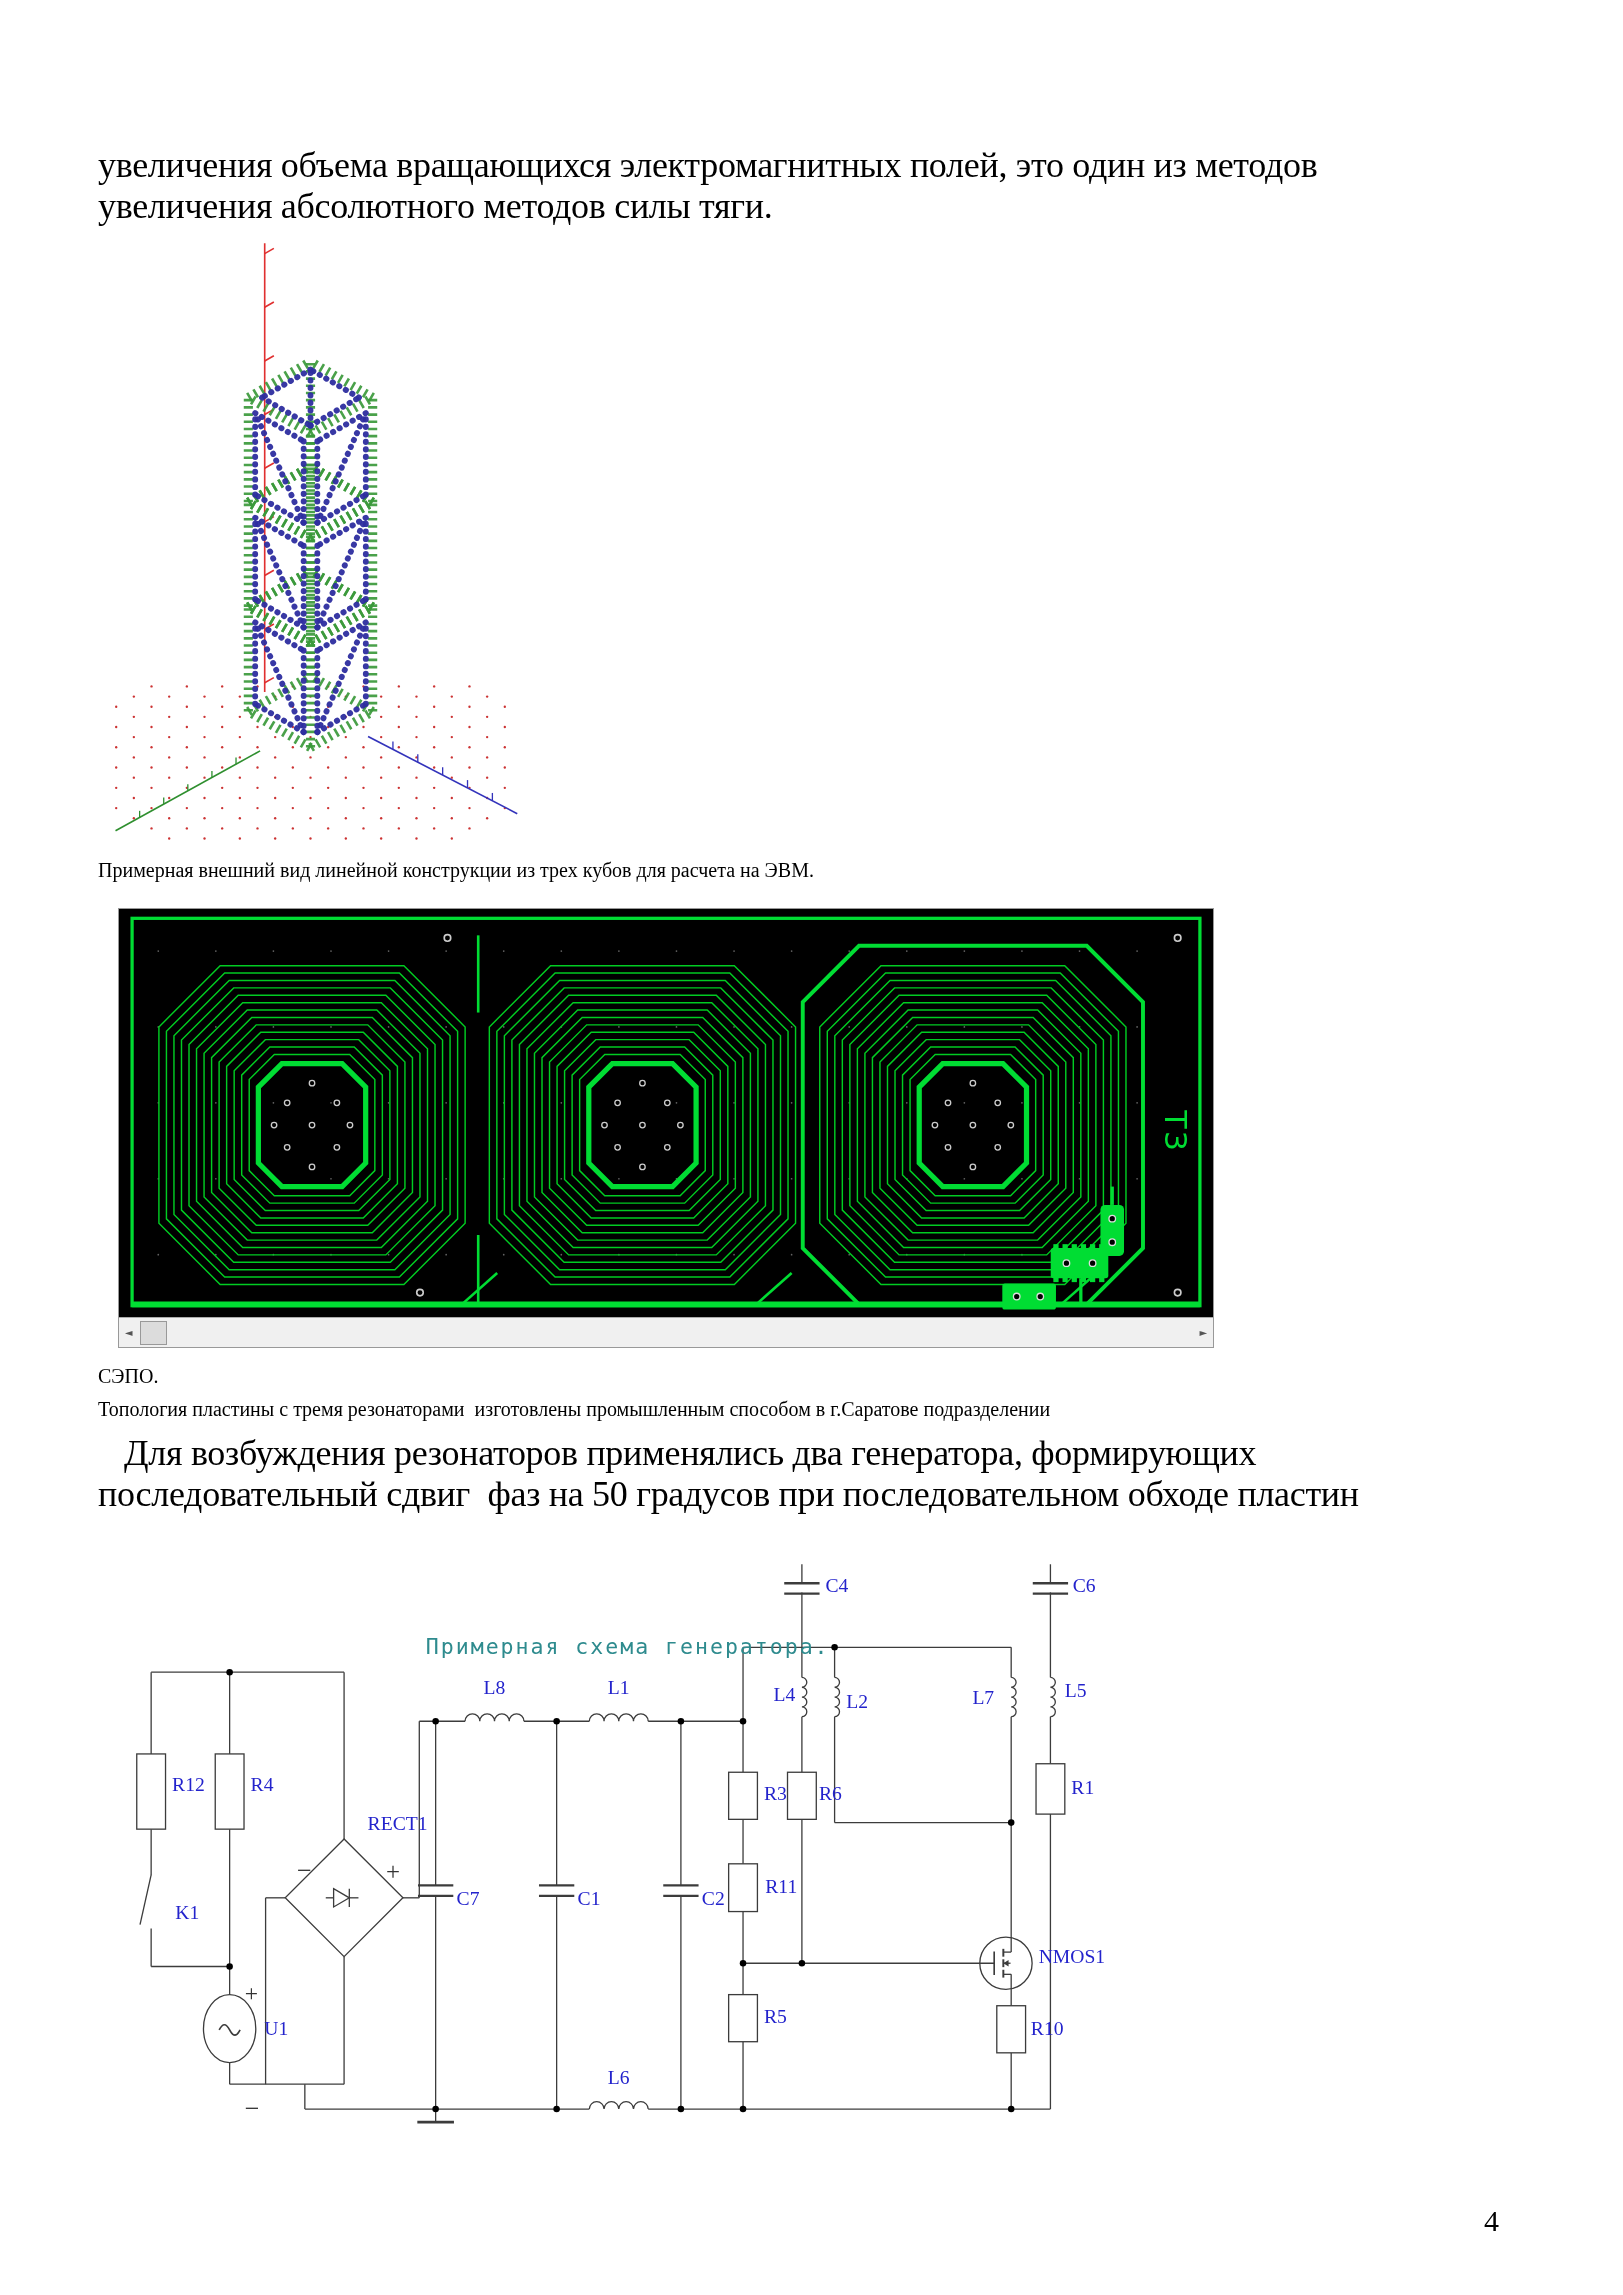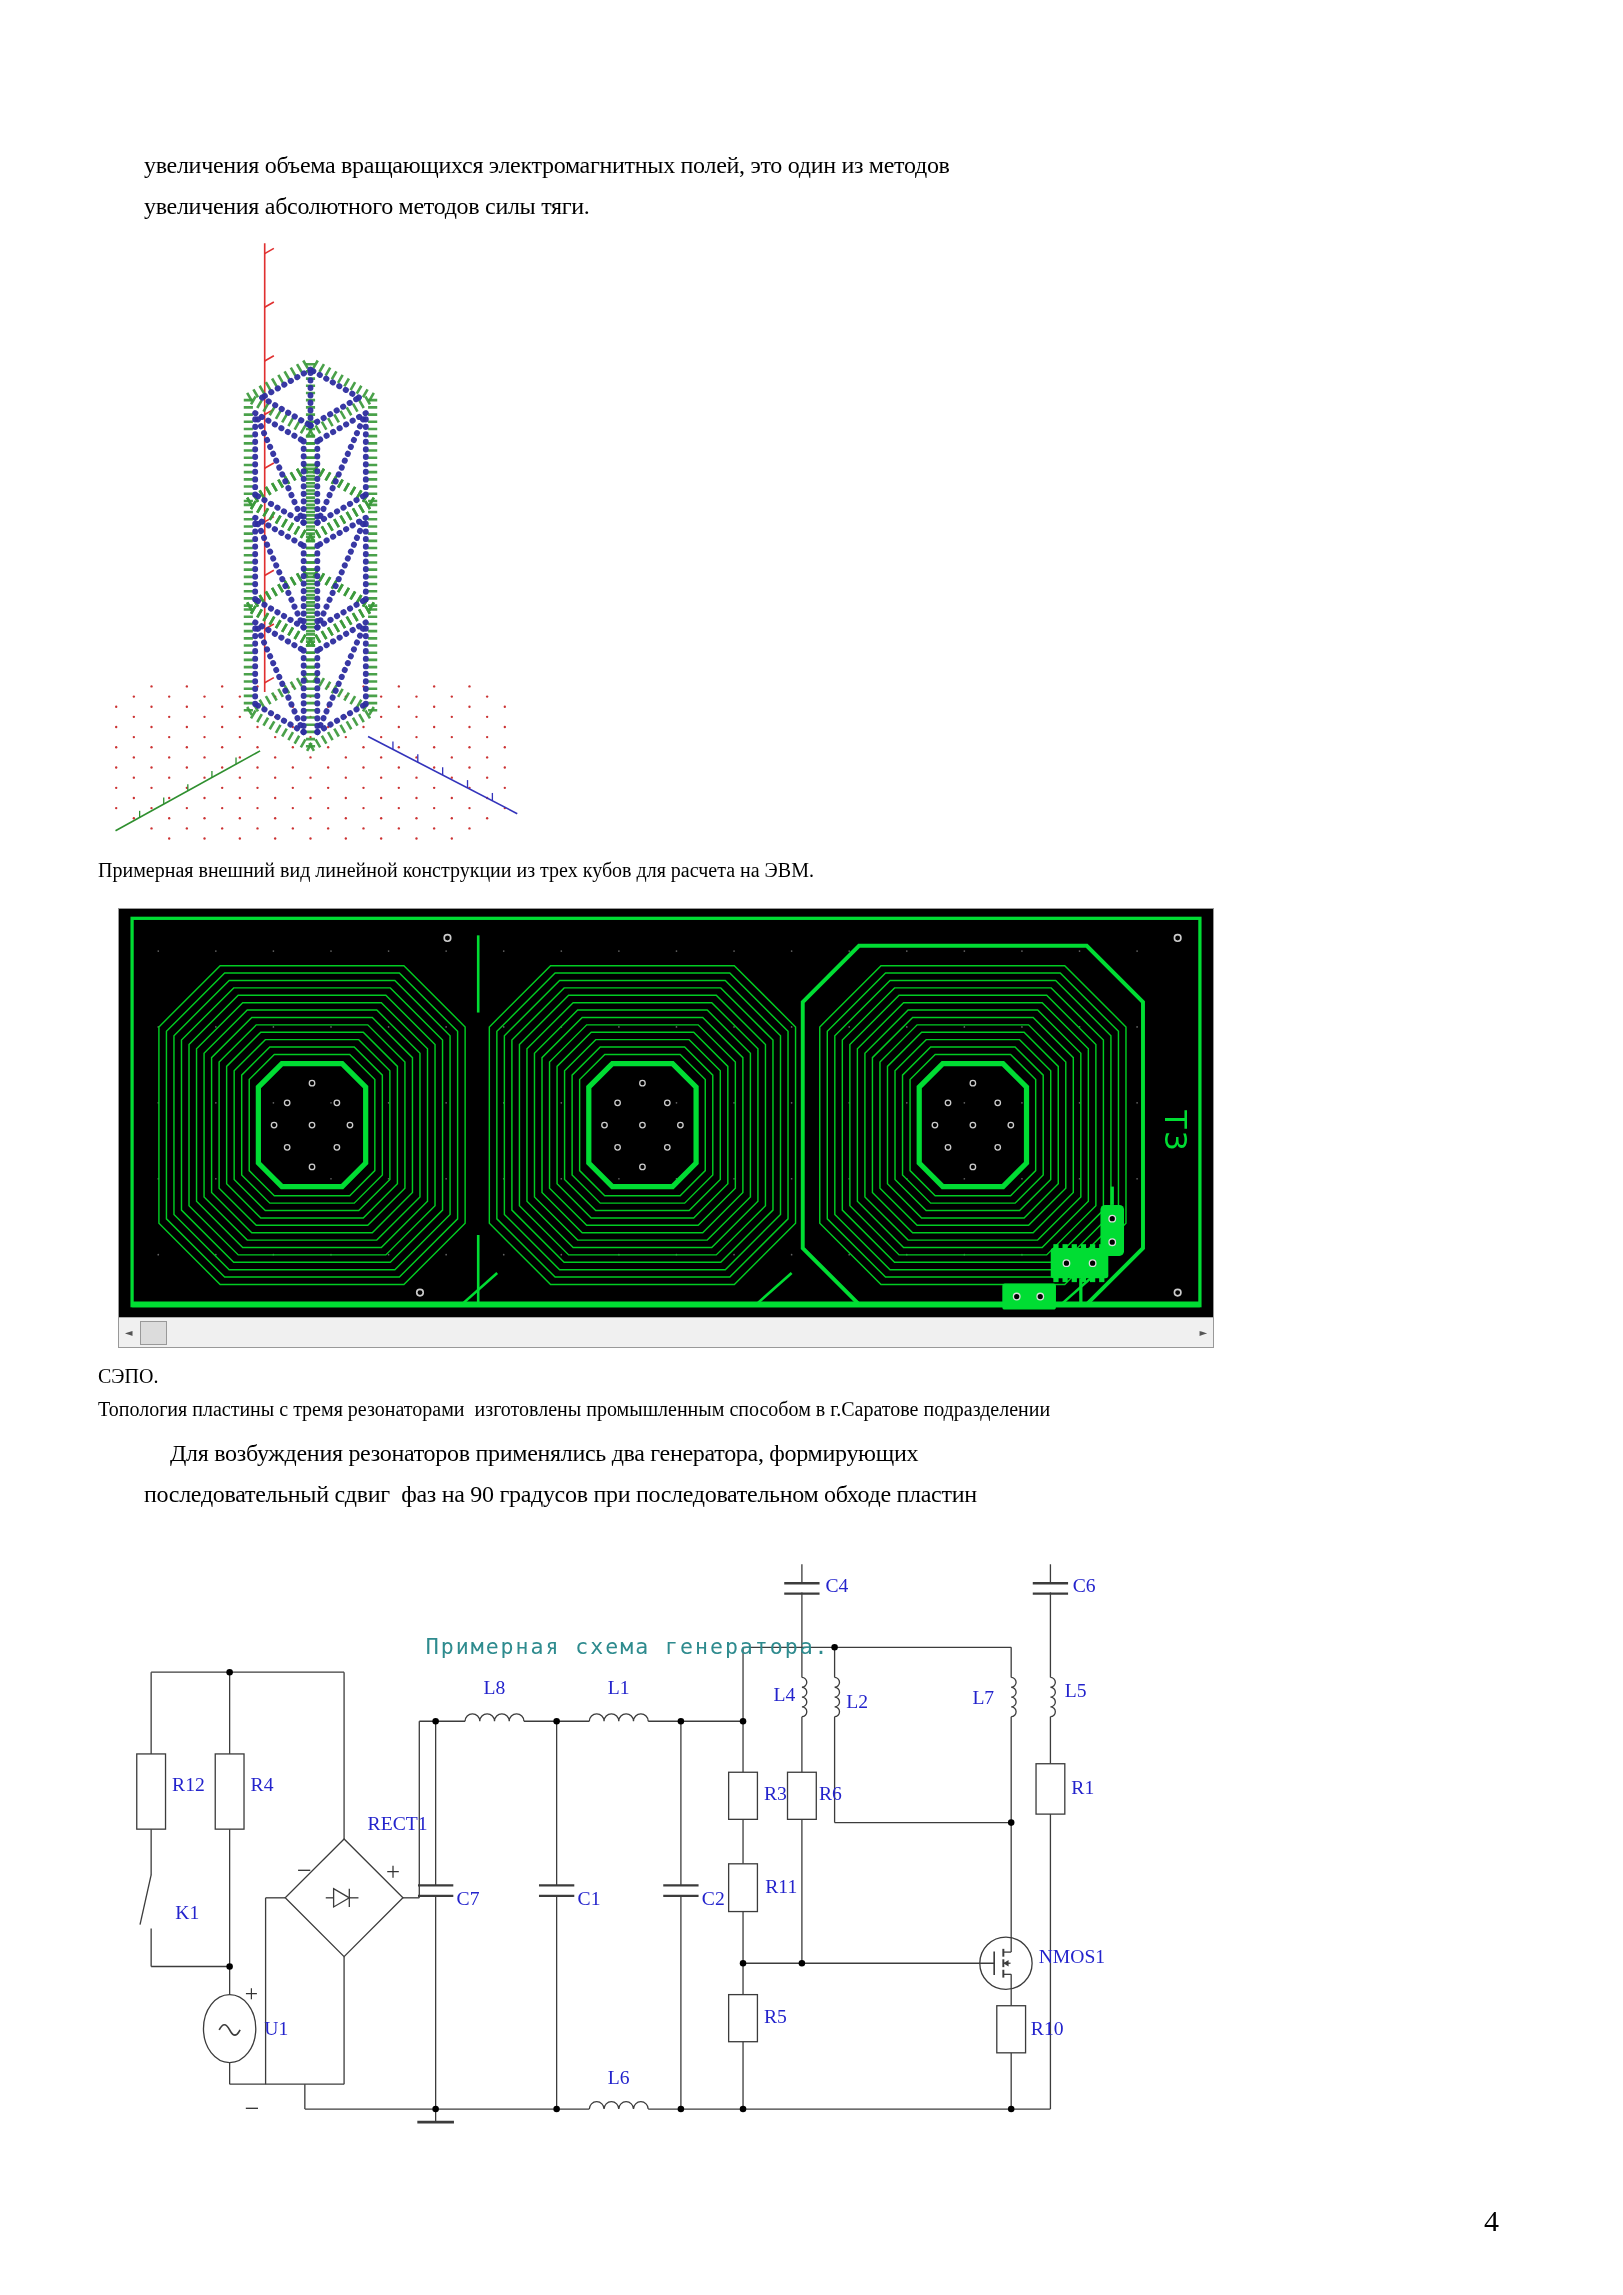--- a/index.html
+++ b/index.html
@@ -1,21 +1,21 @@
 <!DOCTYPE html>
 <html style="font-size:10.5px"><head>
 <meta charset="utf-8">
 <style>
   html,body{margin:0;padding:0;background:#888;}
   #page{
     position:relative;width:1623px;height:2295px;background:#ffffff;
     font-family:"Liberation Serif", serif;color:#000;overflow:hidden;
   }
   .textblock{position:absolute;}
-  .bodyline{font-size:24px;line-height:41px;white-space:pre;letter-spacing:-0.3px;margin-left:46px;}
+  .bodyline{font-size:36px;line-height:41px;white-space:pre;letter-spacing:-0.3px;}
   .bodyline.indent{padding-left:26px;}
   .caption{font-size:20px;line-height:33px;white-space:pre;}
   #fig-cubes{position:absolute;left:101px;top:234px;}
   #fig-pcb{position:absolute;left:118px;top:908px;border:0.7px solid #999;background:#000;}
   #pcb-scrollbar{
     position:relative;width:1094px;height:29px;background:#f0f0f0;border-top:0.7px solid #aaa;
     font-family:"DejaVu Sans",sans-serif;
   }
   .sb-arrow{position:absolute;top:0;width:19.6px;height:29px;color:#555;font-size:9.8px;
     display:flex;align-items:center;justify-content:center;}
@@ -520,21 +520,21 @@
     </div>
   </div>
 
   <div class="textblock" style="left:98px;top:1360px;width:1472px;">
     <div class="caption">СЭПО.</div>
     <div class="caption">Топология пластины с тремя резонаторами  изготовлены промышленным способом в г.Саратове подразделении</div>
   </div>
 
   <div class="textblock" style="left:98px;top:1433px;width:1453px;">
     <div class="bodyline indent">Для возбуждения резонаторов применялись два генератора, формирующих</div>
-    <div class="bodyline">последовательный сдвиг  фаз на 90 градусов при последовательном обходе пластин</div>
+    <div class="bodyline">последовательный сдвиг  фаз на 50 градусов при последовательном обходе пластин</div>
   </div>
 
   <div id="schematic-wrap">
     <svg id="schematic-svg" width="1001" height="569" viewBox="0 0 1530 870">
         <line x1="55" y1="170" x2="350" y2="170" stroke="#3c3c3c" stroke-width="2"></line>
         <line x1="350" y1="170" x2="350" y2="425" stroke="#3c3c3c" stroke-width="2"></line>
         <line x1="55" y1="170" x2="55" y2="295" stroke="#3c3c3c" stroke-width="2"></line>
         <line x1="175" y1="170" x2="175" y2="295" stroke="#3c3c3c" stroke-width="2"></line>
         <line x1="55" y1="410" x2="55" y2="480" stroke="#3c3c3c" stroke-width="2"></line>
         <line x1="55" y1="480" x2="38" y2="556" stroke="#3c3c3c" stroke-width="2"></line>

